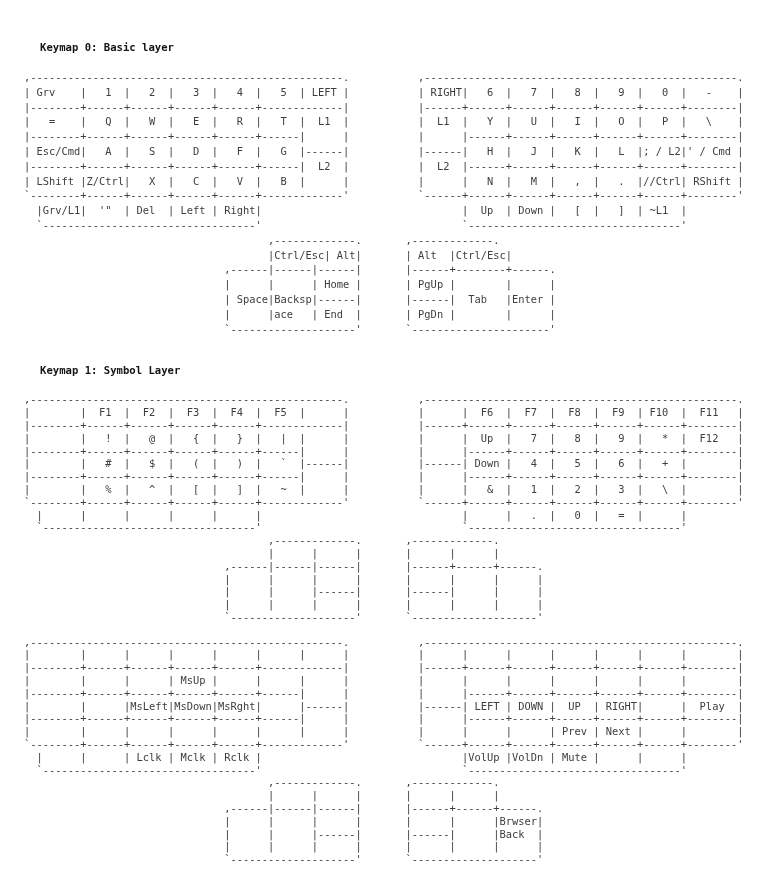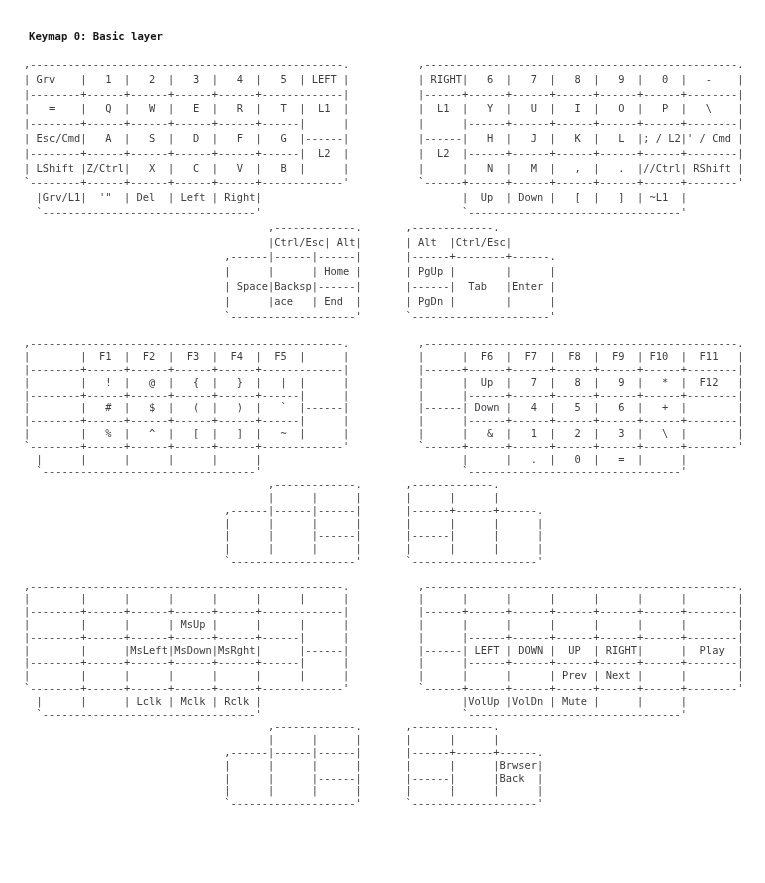--- a/index.html
+++ b/index.html
@@ -3,21 +3,21 @@
 <meta charset="utf-8">
 <style>
   html, body { margin: 0; padding: 0; background: #ffffff; }
   body { width: 765px; height: 883px; overflow: hidden; }
   .doc { padding: 25px 0 0 24px; }
   .km-title {
     font-family: "DejaVu Sans Mono", "Liberation Mono", monospace;
     font-weight: bold;
     font-size: 10.6px;
     line-height: 13px;
-    margin: 5px;
+    margin: 16px;
     color: #151515;
   }
   .art {
     font-family: "DejaVu Sans Mono", "Liberation Mono", monospace;
     font-size: 10.4px;
     color: #3d3d42;
     white-space: pre;
     margin: 0;
   }
   .a0 { line-height: 14.8px; margin-top: 14px; }
@@ -44,20 +44,21 @@
   |Grv/L1|  '"  | Del  | Left | Right|                                |  Up  | Down |   [  |   ]  | ~L1  |
   `----------------------------------'                                `----------------------------------'
                                        ,-------------.       ,-------------.
                                        |Ctrl/Esc| Alt|       | Alt  |Ctrl/Esc|
                                 ,------|------|------|       |------+--------+------.
                                 |      |      | Home |       | PgUp |        |      |
                                 | Space|Backsp|------|       |------|  Tab   |Enter |
                                 |      |ace   | End  |       | PgDn |        |      |
                                 `--------------------'       `----------------------'</pre>
 
+  <h3 class="km-title t1">Keymap 1: Symbol Layer</h3>
   <pre class="art a1">,--------------------------------------------------.           ,--------------------------------------------------.
 |        |  F1  |  F2  |  F3  |  F4  |  F5  |      |           |      |  F6  |  F7  |  F8  |  F9  | F10  |  F11   |
 |--------+------+------+------+------+-------------|           |------+------+------+------+------+------+--------|
 |        |   !  |   @  |   {  |   }  |   |  |      |           |      |  Up  |   7  |   8  |   9  |   *  |  F12   |
 |--------+------+------+------+------+------|      |           |      |------+------+------+------+------+--------|
 |        |   #  |   $  |   (  |   )  |   `  |------|           |------| Down |   4  |   5  |   6  |   +  |        |
 |--------+------+------+------+------+------|      |           |      |------+------+------+------+------+--------|
 |        |   %  |   ^  |   [  |   ]  |   ~  |      |           |      |   &amp;  |   1  |   2  |   3  |   \  |        |
 `--------+------+------+------+------+-------------'           `------+------+------+------+------+------+--------'
   |      |      |      |      |      |                                |      |   .  |   0  |   =  |      |

